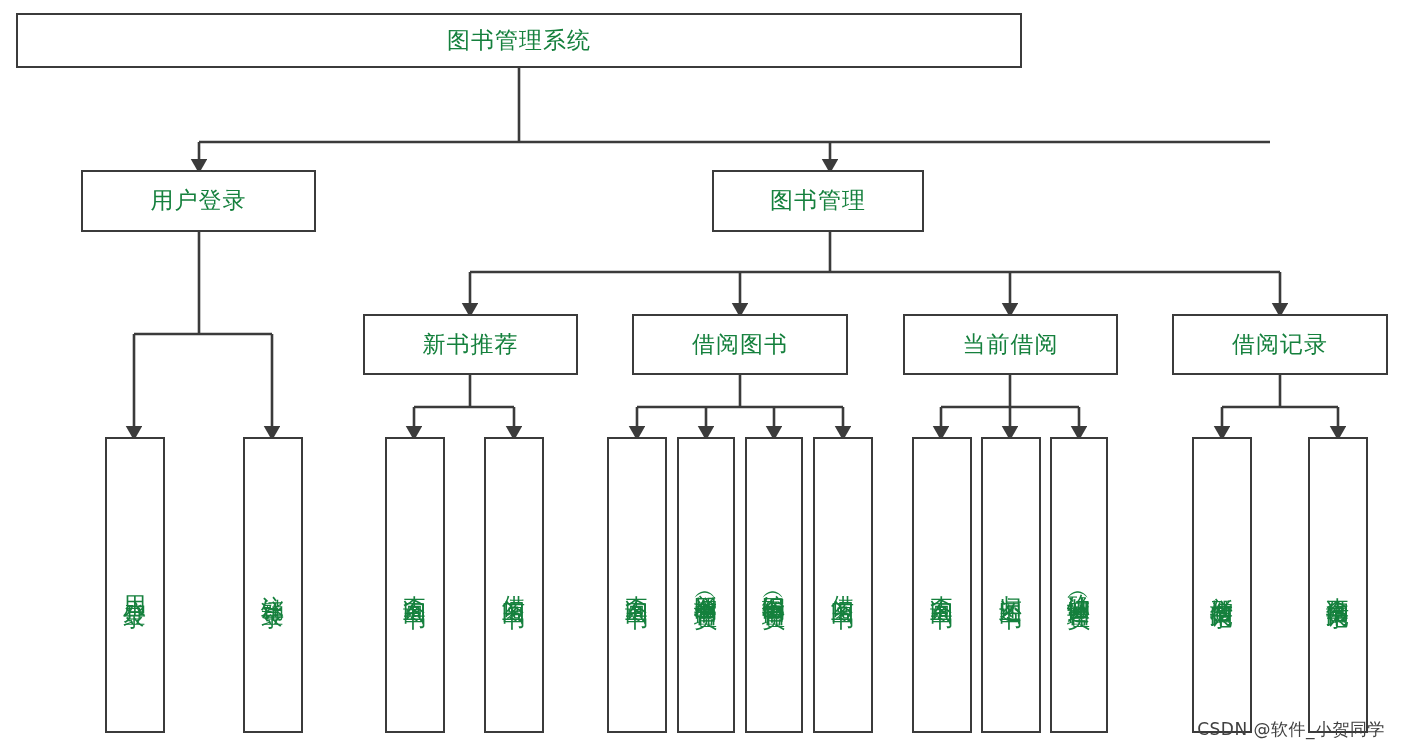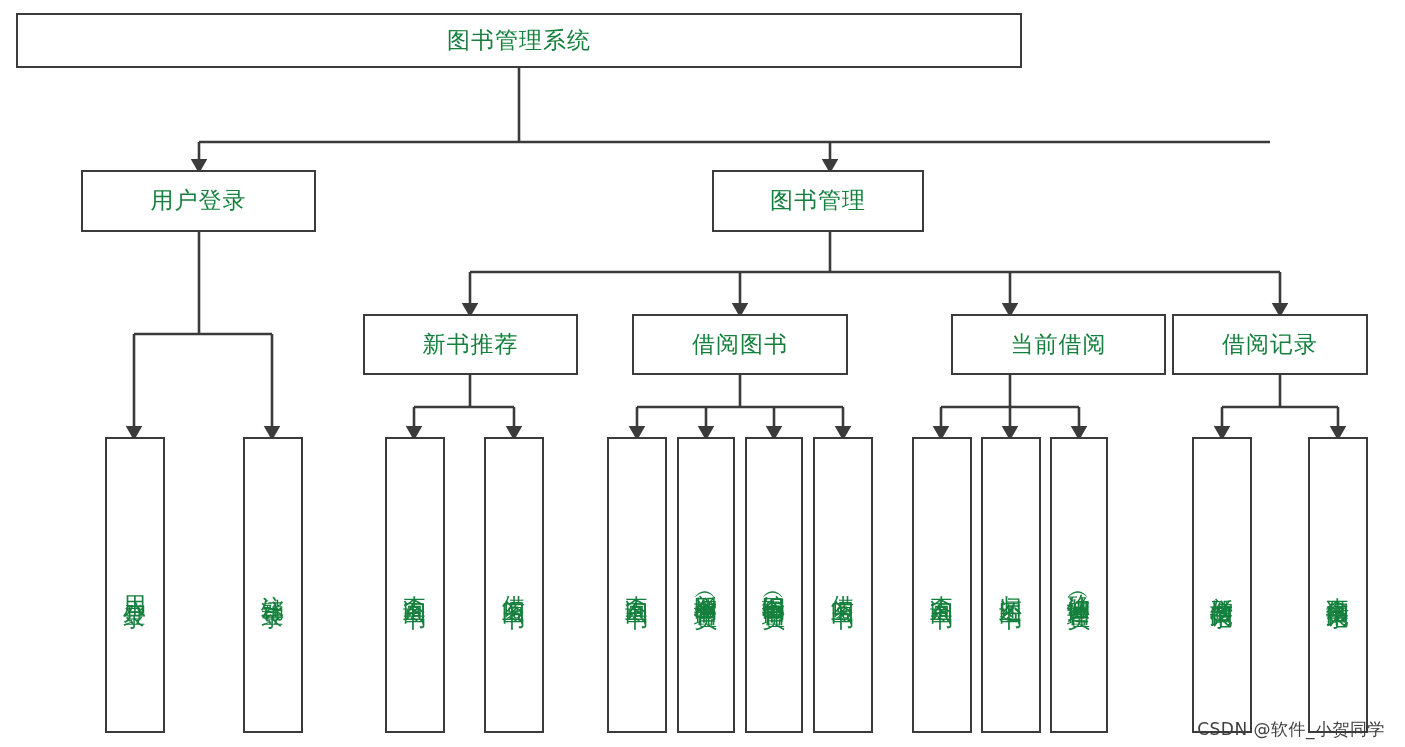--- a/index.html
+++ b/index.html
@@ -130,24 +130,24 @@
   <div class="node-box node-horizontal" style="left:712px; top:170px; width:212px; height:62px;">
     <span>图书管理</span>
   </div>
 
   <div class="node-box node-horizontal" style="left:363px; top:314px; width:215px; height:61px;text-align:center;">
     <span>新书推荐</span>
   </div>
   <div class="node-box node-horizontal" style="left:632px; top:314px; width:216px; height:61px;">
     <span>借阅图书</span>
   </div>
-  <div class="node-box node-horizontal" style="left:903px; top:314px; width:215px; height:61px;margin-left:48px;">
+  <div class="node-box node-horizontal" style="left:903px; top:314px; width:215px; height:61px;">
     <span>当前借阅</span>
   </div>
-  <div class="node-box node-horizontal" style="left:1172px; top:314px; width:196px; height:61px;">
+  <div class="node-box node-horizontal" style="left:1172px; top:314px; width:216px; height:61px;">
     <span>借阅记录</span>
   </div>
 
   <div class="node-box node-vertical" style="left:105px; top:437px; width:60px; height:296px;">
     <span>用户登录</span>
   </div>
   <div class="node-box node-vertical" style="left:243px; top:437px; width:60px; height:296px;">
     <span>注销登录</span>
   </div>
 

